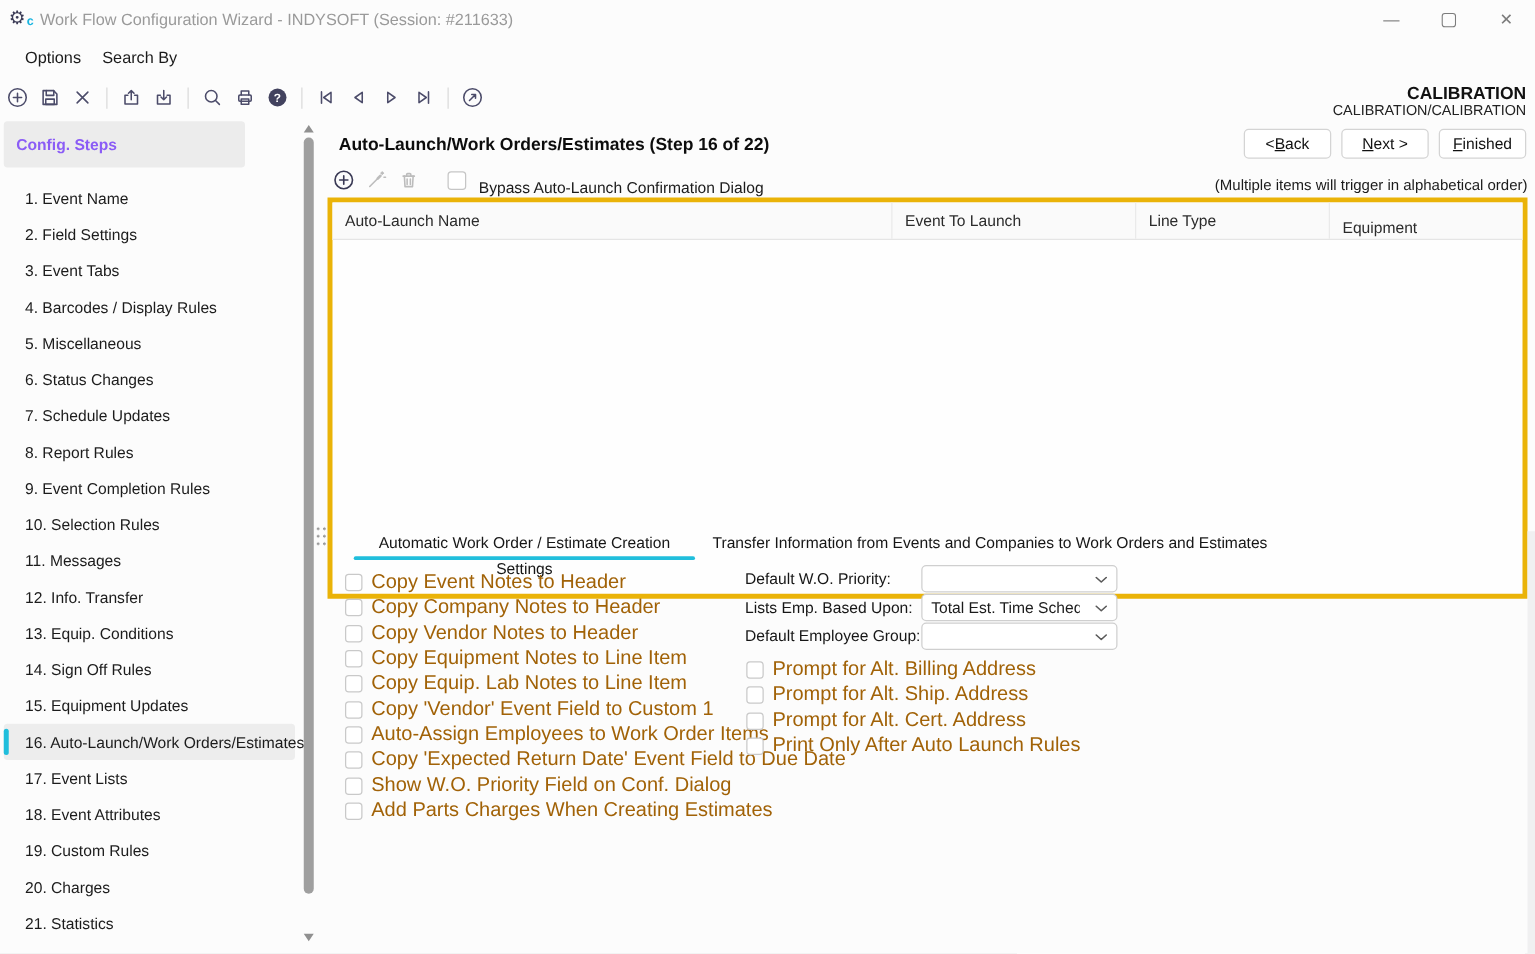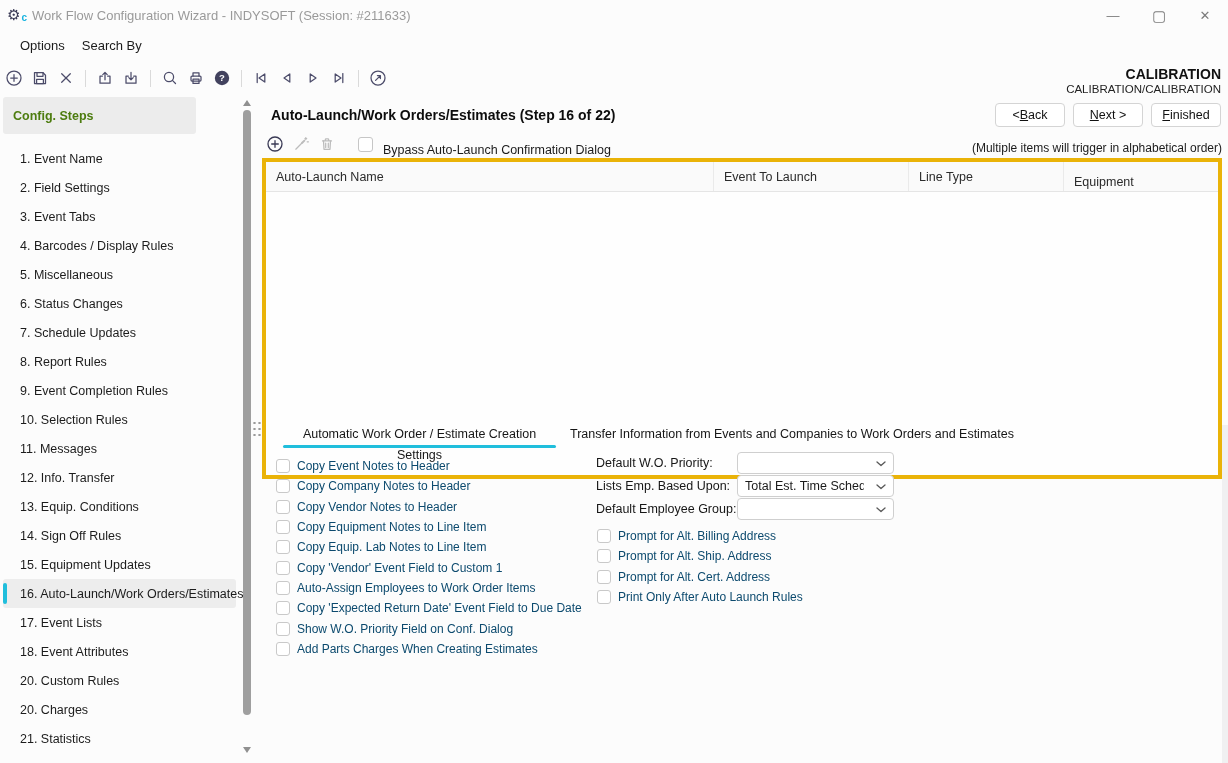--- a/index.html
+++ b/index.html
@@ -30,21 +30,21 @@
   
   .context { position:absolute; top:66px; right:7px; text-align:right; }
   .ctx-title { font-size:14px; font-weight:bold; color:#111; }
   .ctx-sub { font-size:11.5px; margin-top:1px; color:#222; }
   .ctx-buttons { margin-top:8px; display:flex; gap:8px; justify-content:flex-end; }
   .btn { width:70px; height:24px; background:#fff; border:1px solid #d4d4d4; border-radius:4px;
          font-family:inherit; font-size:12.5px; color:#111; display:flex; align-items:center; justify-content:center; }
   .btn .u { text-decoration:underline; }
   
   .sidebar-header { position:absolute; left:3px; top:97px; width:193px; height:37px; background:#ececec; border-radius:3px;
-                    display:flex; align-items:center; padding-left:10px; font-size:12.5px; font-weight:bold; color:#4d7c0f; }
+                    display:flex; align-items:center; padding-left:10px; font-size:12.5px; font-weight:bold; color:#8b5cf6; }
   .sidebar-list { position:absolute; left:3px; top:144px; width:233px; }
   .side-item { position:relative; height:29px; display:flex; align-items:center; padding-left:17px;
                font-size:12.5px; color:#1c1c1c; border-radius:3px; white-space:nowrap; }
   .side-item.selected { background:#ededed; }
   .side-item.selected::before { content:""; position:absolute; left:0; top:4px; bottom:4px; width:4px; border-radius:2px; background:#20bedc; }
   
   .sb-thumb { position:absolute; left:243px; top:110px; width:8px; height:605px; background:#9f9f9f; border-radius:4px; }
   .tri-up { position:absolute; left:243px; top:100px; width:0; height:0;
             border-left:4px solid transparent; border-right:4px solid transparent; border-bottom:6px solid #909090; }
   .tri-down { position:absolute; left:243px; top:747px; width:0; height:0;
@@ -66,21 +66,21 @@
   .right-strip { position:absolute; right:0; top:425px; bottom:0; width:6px; background:#f0f0f1; }
   .tab { position:absolute; top:424px; height:21px; line-height:21px; font-size:12.5px; color:#161616; }
   .tab-active { left:283px; width:273px; text-align:center; }
   .tab-underline { position:absolute; left:283px; top:445px; width:273px; height:3px; background:#20bedc; border-radius:2px; }
   .tab-inactive { left:570px; }
   .cb-list { position:absolute; }
   .cb-left { left:276px; top:456px; }
   .cb-right { left:597px; top:526px; }
   .cb-row { height:20.3px; display:flex; align-items:center; gap:7px; }
   .cb-row .box { width:14px; height:14px; background:#fff; border:1px solid #c9c9c9; border-radius:3px; flex:none; }
-  .cb-row .txt { font-size:12px; color:#0c4a6e; white-space:nowrap; }
+  .cb-row .txt { font-size:16px; color:#a16207; white-space:nowrap; }
   .fields { position:absolute; left:596px; top:451px; }
   .field-row { height:23px; display:flex; align-items:center; }
   .field-label { width:141px; font-size:12.5px; color:#161616; }
   .dropdown { position:relative; width:157px; height:22px; background:#fff; border:1px solid #cfcfcf; border-radius:4px;
               display:flex; align-items:center; overflow:hidden; }
   .dd-value { font-size:12.5px; padding-left:7px; white-space:nowrap; overflow:hidden; width:126px; }
   .dd-chev { position:absolute; right:7px; top:8px; }
 </style>
 </head>
 <body>
@@ -303,21 +303,21 @@
 
       <div class="side-item">
         <span>17. Event Lists</span>
       </div>
 
       <div class="side-item">
         <span>18. Event Attributes</span>
       </div>
 
       <div class="side-item">
-        <span>20. Custom Rules</span>
+        <span>19. Custom Rules</span>
       </div>
 
       <div class="side-item">
         <span>20. Charges</span>
       </div>
 
       <div class="side-item">
         <span>21. Statistics</span>
       </div>
     </div>

